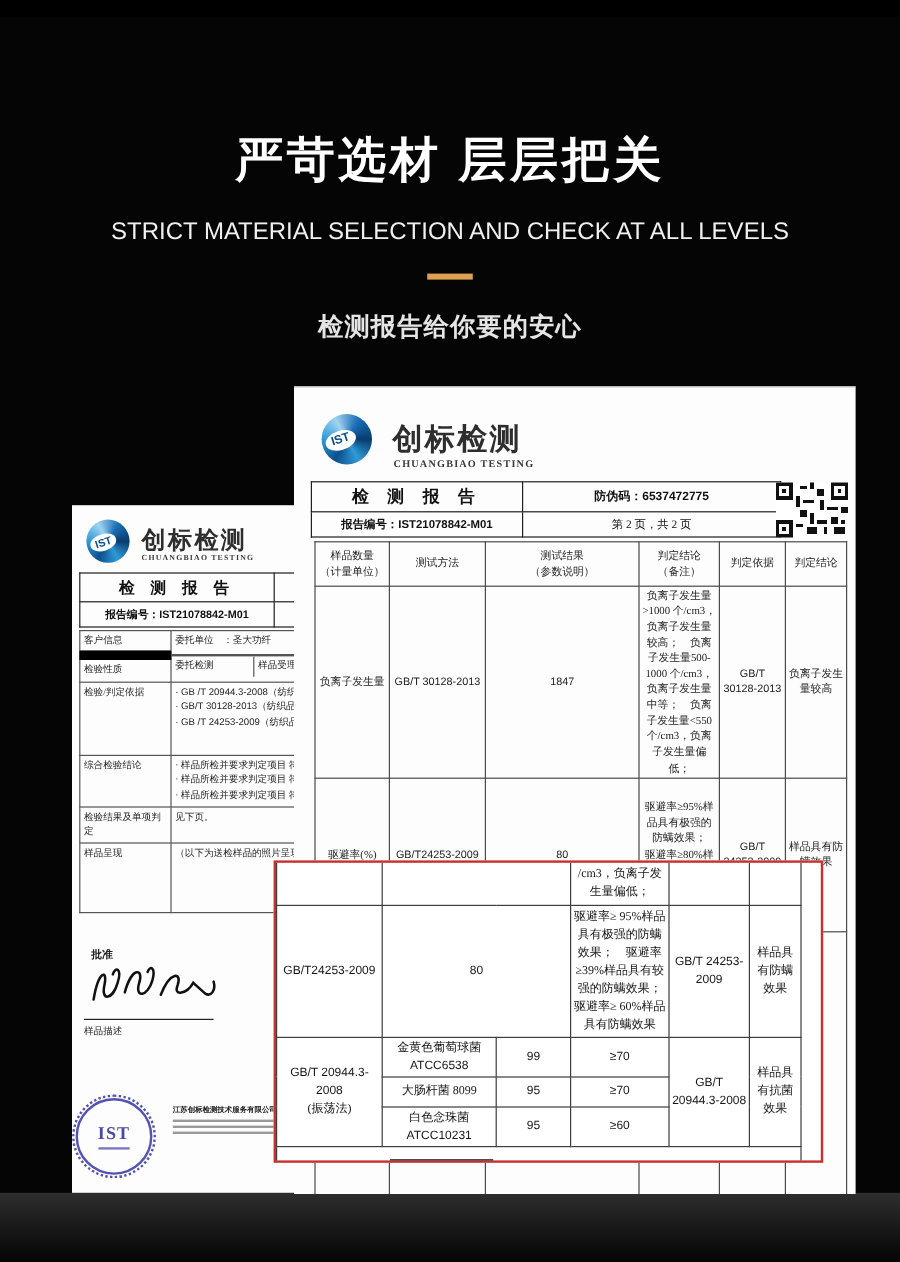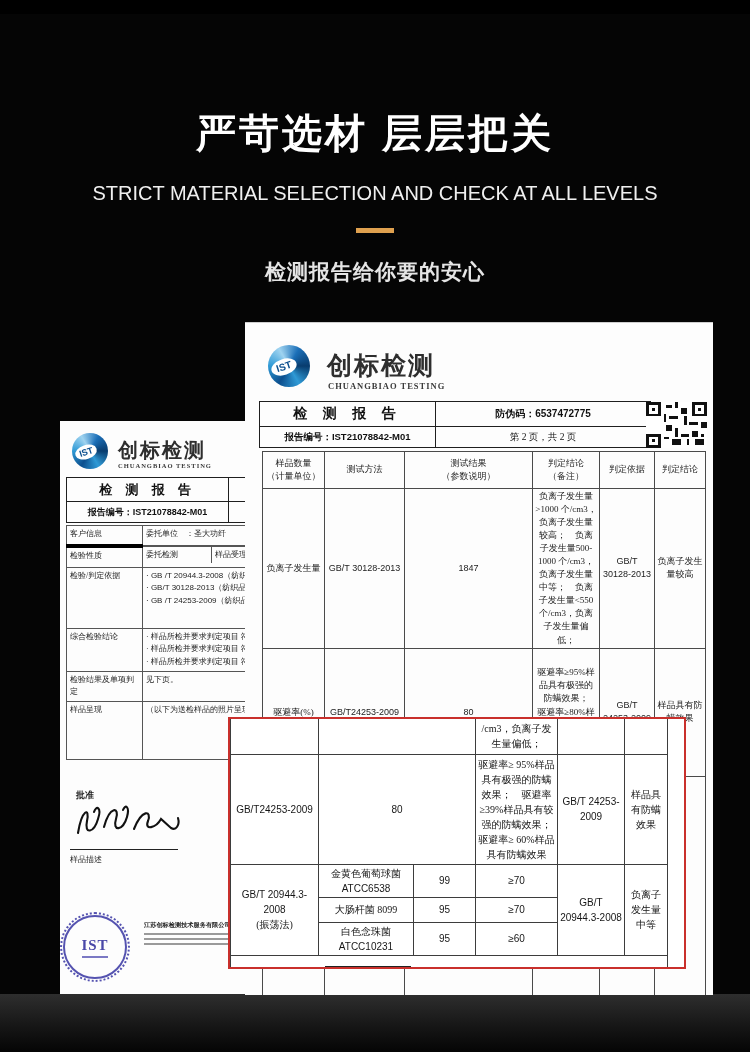--- a/index.html
+++ b/index.html
@@ -94,21 +94,21 @@
       <colgroup>
           <col style="width:76px">
           <col>
         </colgroup>
       <tbody>
           <tr style="height:20px;">
         <td>客户信息</td>
         <td>委托单位　：圣大功纤</td>
       </tr>
       <tr style="height:22px;">
-        <td style="border-top:4px solid #000000;">检验性质</td>
+        <td style="border-top:8px solid #000000;">检验性质</td>
         <td style="border-top:2px solid #555;padding:0;">
           <div style="display:flex;height:100%;">
             <div style="width:62px;border-right:1px solid #555;padding:2px 3px;">委托检测</div>
             <div style="flex:1;padding:2px 3px;white-space:nowrap;">样品受理日期</div>
           </div>
         </td>
       </tr>
       <tr style="height:61px;">
         <td>检验/判定依据</td>
         <td class="lat" style="white-space:nowrap;">
@@ -294,21 +294,21 @@
           <div class="lat">GB/T 20944.3-2008</div>
           <div>(振荡法)</div>
         </td>
         <td>
           <div>金黄色葡萄球菌</div>
           <div class="lat">ATCC6538</div>
         </td>
         <td class="lat">99</td>
         <td class="lat">≥70</td>
         <td rowspan="3" class="lat">GB/T 20944.3-2008</td>
-        <td rowspan="3">负离子发生量中等</td>
+        <td rowspan="3">样品具有抗菌效果</td>
       </tr>
       <tr style="height:25px;">
         <td>大肠杆菌 8099</td>
         <td class="lat">95</td>
         <td class="lat">≥70</td>
       </tr>
       <tr style="height:28px;">
         <td>
           <div>白色念珠菌</div>
           <div class="lat">ATCC10231</div>

